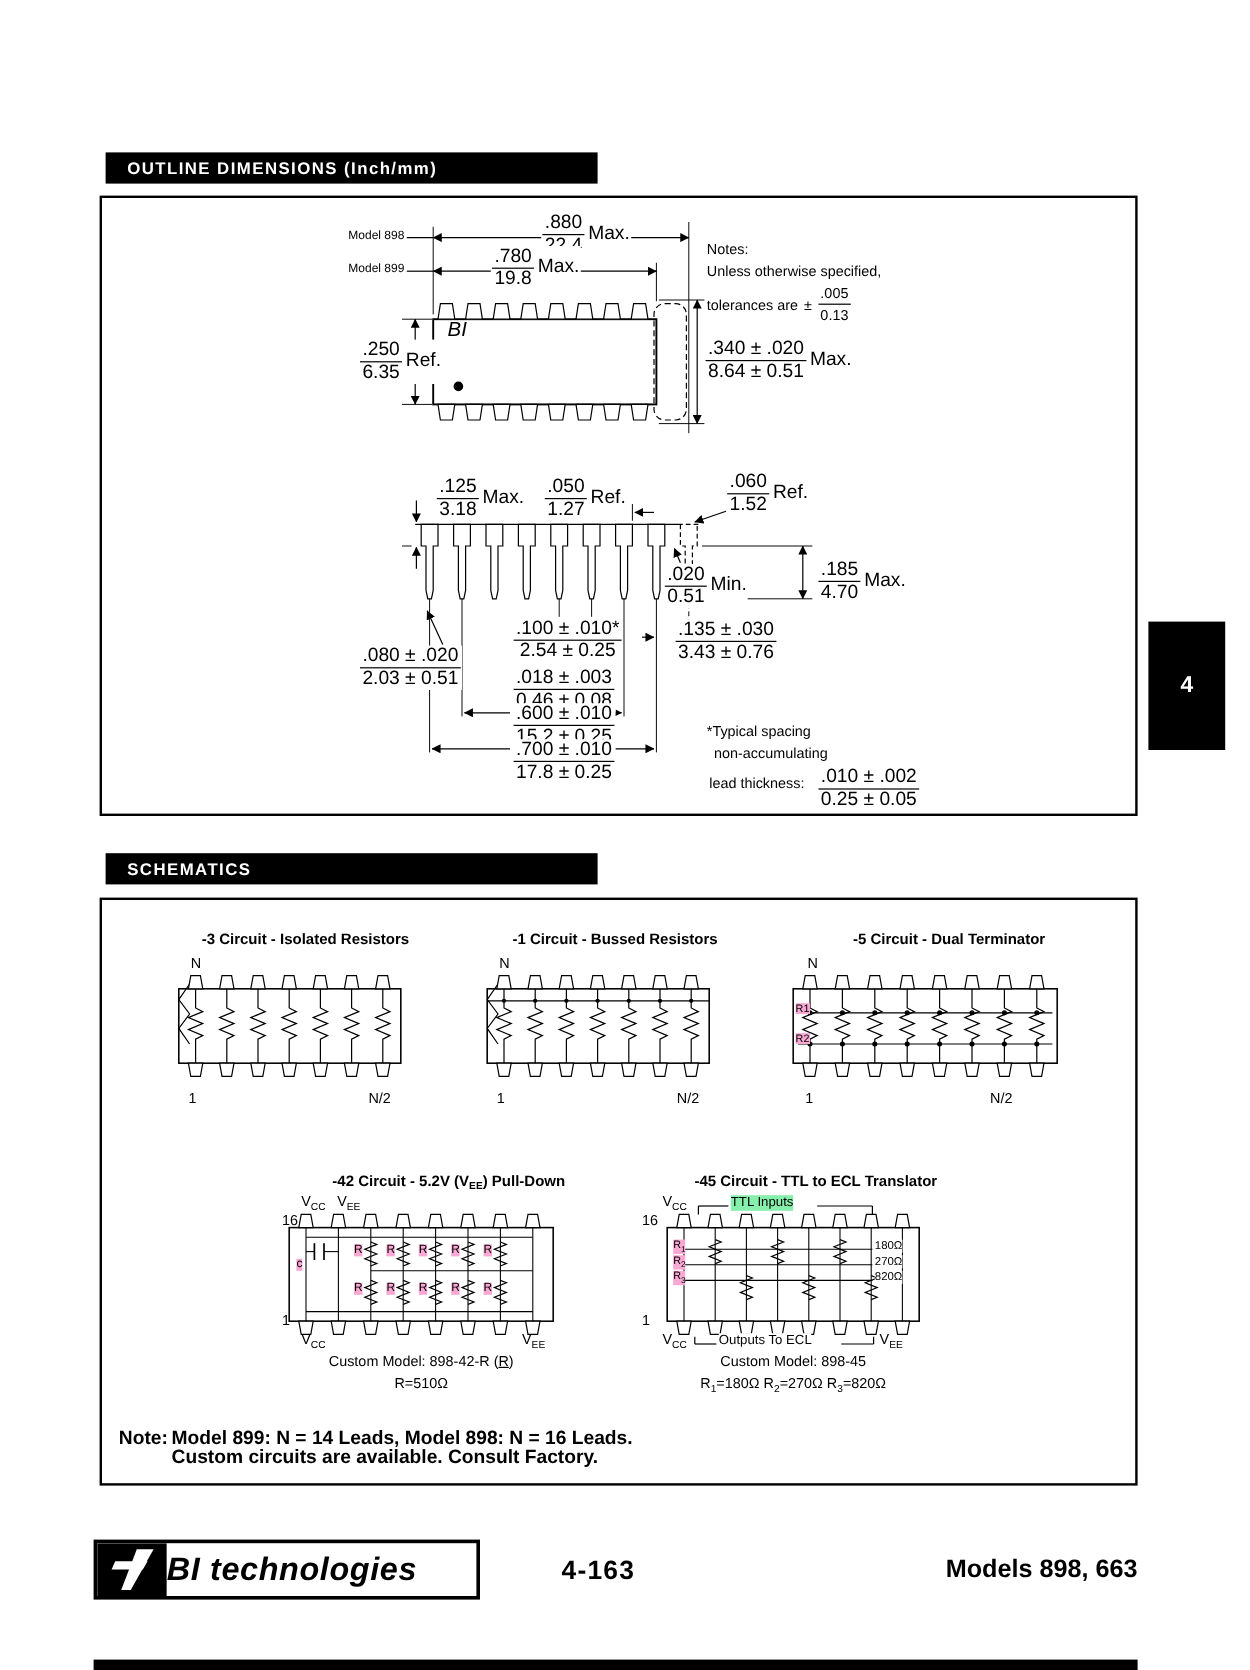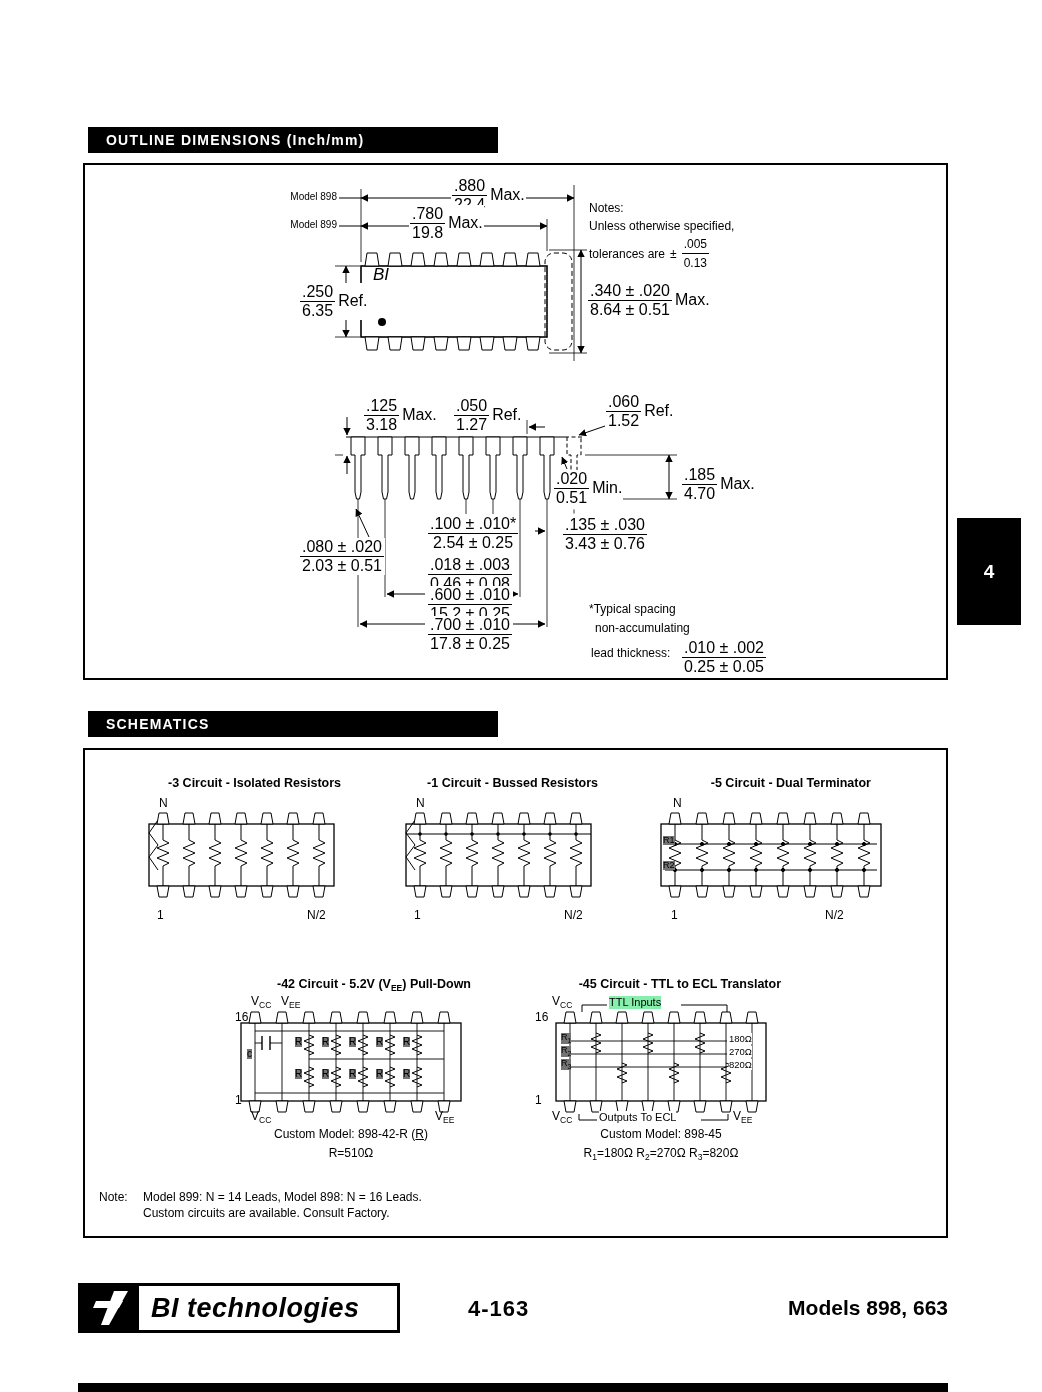--- a/index.html
+++ b/index.html
@@ -10,32 +10,32 @@
   .box{position:absolute;border:2.5px solid #000;background:#fff;box-sizing:border-box}
   svg.g{position:absolute;left:0;top:0}
   .dim{position:absolute;display:flex;align-items:center;gap:3px;background:#fff;
        font-size:16px;line-height:1.12;white-space:nowrap;padding:0 1px;z-index:3}
   .fr{display:inline-flex;flex-direction:column;align-items:center}
   .fr .t{border-bottom:1px solid #000;padding:0 2px}
   .lb{position:absolute;font-size:12px;white-space:nowrap;line-height:1.2;z-index:3}
   .ttl{position:absolute;font-weight:bold;font-size:12.5px;text-align:right;white-space:nowrap;z-index:3}
   .sb{font-size:8.5px;vertical-align:-3px}
   .ul{text-decoration:underline}
-  .rlab{position:absolute;font-size:10px;background:#737373;line-height:1;z-index:3}
+  .rlab{position:absolute;font-size:10px;background:#f9a8d4;line-height:1;z-index:3}
   .small{font-size:9.5px;background:#fff}
   .notes{position:absolute;font-size:12px;line-height:1.5;white-space:nowrap;z-index:3}
   .prow{display:flex;align-items:center;gap:5px}
   .tab4{position:absolute;background:#000;color:#fff;display:flex;align-items:center;
         justify-content:center;font-weight:bold;font-size:19px}
   .logo{position:absolute;border:3px solid #000;display:flex;align-items:center;background:#fff;box-sizing:border-box}
-  .brand{font-weight:bold;font-style:italic;font-size:27px;margin-left:12px;letter-spacing:.5px}
+  .brand{font-weight:bold;font-style:italic;font-size:27px;margin-left:0;letter-spacing:.5px}
   .pageno{position:absolute;font-weight:bold;font-size:22px;letter-spacing:1px}
   .models{position:absolute;font-weight:bold;font-size:21px;text-align:right}
   .strip{position:absolute;background:#000}
-  .note-line{position:absolute;font-weight:normal;font-size:12px;white-space:nowrap;z-index:3}
+  .note-line{position:absolute;font-weight:bold;font-size:16px;white-space:nowrap;z-index:3}
   .mlab{position:absolute;font-weight:normal;font-size:10px;text-align:right;width:84px;white-space:nowrap;z-index:3}
 </style>
 </head>
 <body>
 
 <div class="bar" style="left:88px;top:127px;width:410px;height:26px">
   <span>OUTLINE DIMENSIONS (Inch/mm)</span>
 </div>
 
 <div class="box" style="left:83px;top:163px;width:865px;height:517px">

